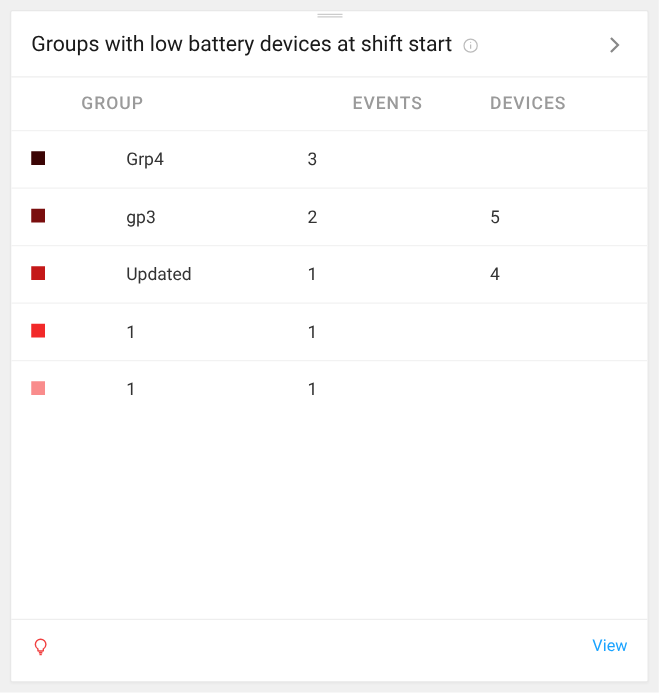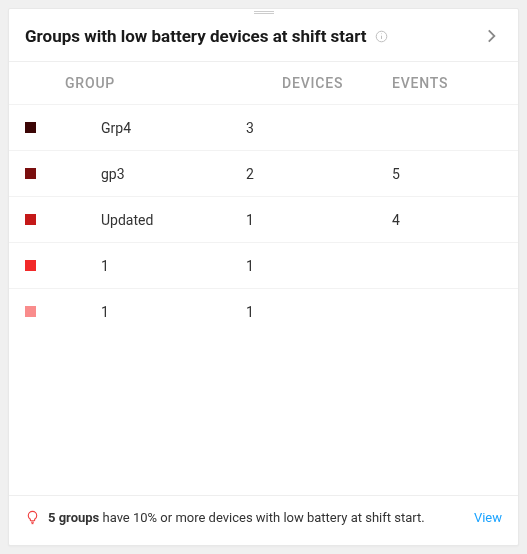--- a/index.html
+++ b/index.html
@@ -33,21 +33,21 @@
     border-top: 1px solid #ccc;
     border-bottom: 1px solid #ccc;
   }
   .header {
     display: flex;
     align-items: center;
     padding: 10px 16px 14px 16px;
   }
   .title {
     font-size: 17px;
-    font-weight: 700;
+    font-weight: 400;
     color: #1a1a1a;
     flex: 0 0 auto;
   }
   .info-icon {
     margin-left: 8px;
     color: #bcbcbc;
     display: inline-flex;
     align-items: center;
   }
   .spacer { flex: 1; }
@@ -136,22 +136,22 @@
       <svg width="18" height="18" viewBox="0 0 16 16" fill="none" stroke="currentColor" stroke-width="1.6">
         <polyline points="6,3 11,8 6,13"></polyline>
       </svg>
     </span>
   </div>
 
   <div class="table-area">
     <div class="thead">
       <div></div>
       <div>GROUP</div>
+      <div>EVENTS</div>
       <div>DEVICES</div>
-      <div>EVENTS</div>
     </div>
     <div id="rows">
         <div class="trow">
           <div><span class="swatch" style="background:#3b0505"></span></div>
           <div>Grp4</div>
           <div>3</div>
         </div>
         <div class="trow">
           <div><span class="swatch" style="background:#7a0e0e"></span></div>
           <div>gp3</div>
@@ -179,19 +179,16 @@
 
   <div class="footer">
     <div class="summary-row">
       <span class="bulb-icon">
         <svg width="15" height="15" viewBox="0 0 16 16" fill="none" stroke="currentColor" stroke-width="1.2">
           <path d="M8 1.5c-2.5 0-4.5 2-4.5 4.5 0 1.6.9 3 2.2 3.8V11c0 .3.2.5.5.5h3.6c.3 0 .5-.2.5-.5V9.8c1.3-.8 2.2-2.2 2.2-3.8 0-2.5-2-4.5-4.5-4.5z"></path>
           <line x1="6.5" y1="13" x2="9.5" y2="13"></line>
           <line x1="7" y1="14.5" x2="9" y2="14.5"></line>
         </svg>
       </span>
-      <span>
-        <span class="bold">5 groups</span><span> have 10% or more devices with low battery at shift start.</span>
-      </span>
       <a class="view-link">View</a>
     </div>
   </div>
 </div>
 
 </body></html>

